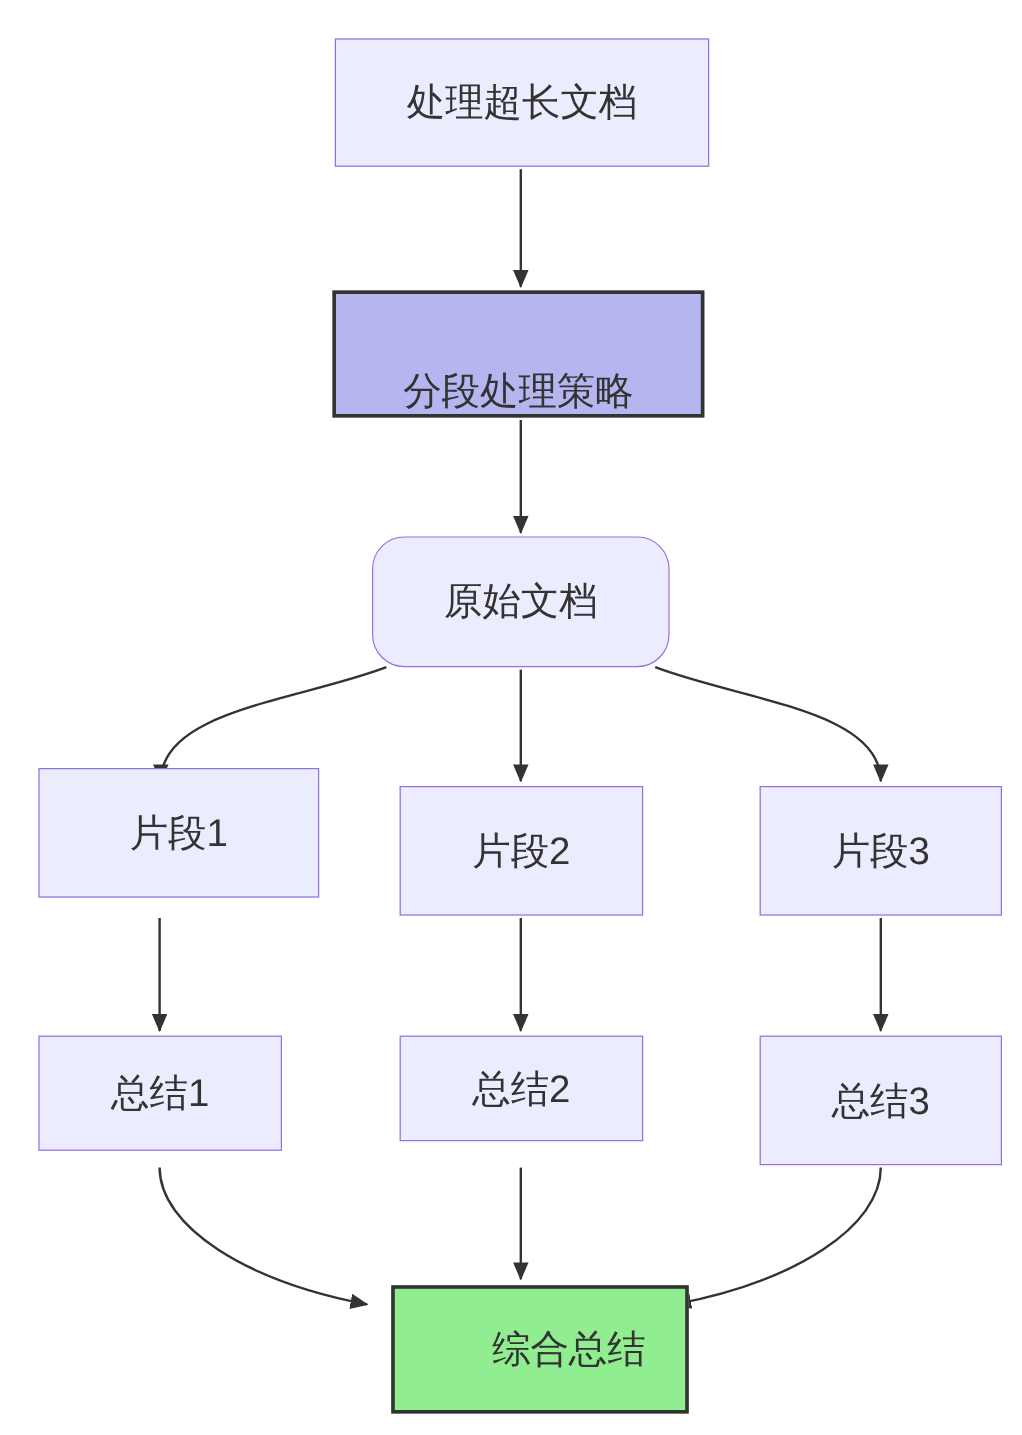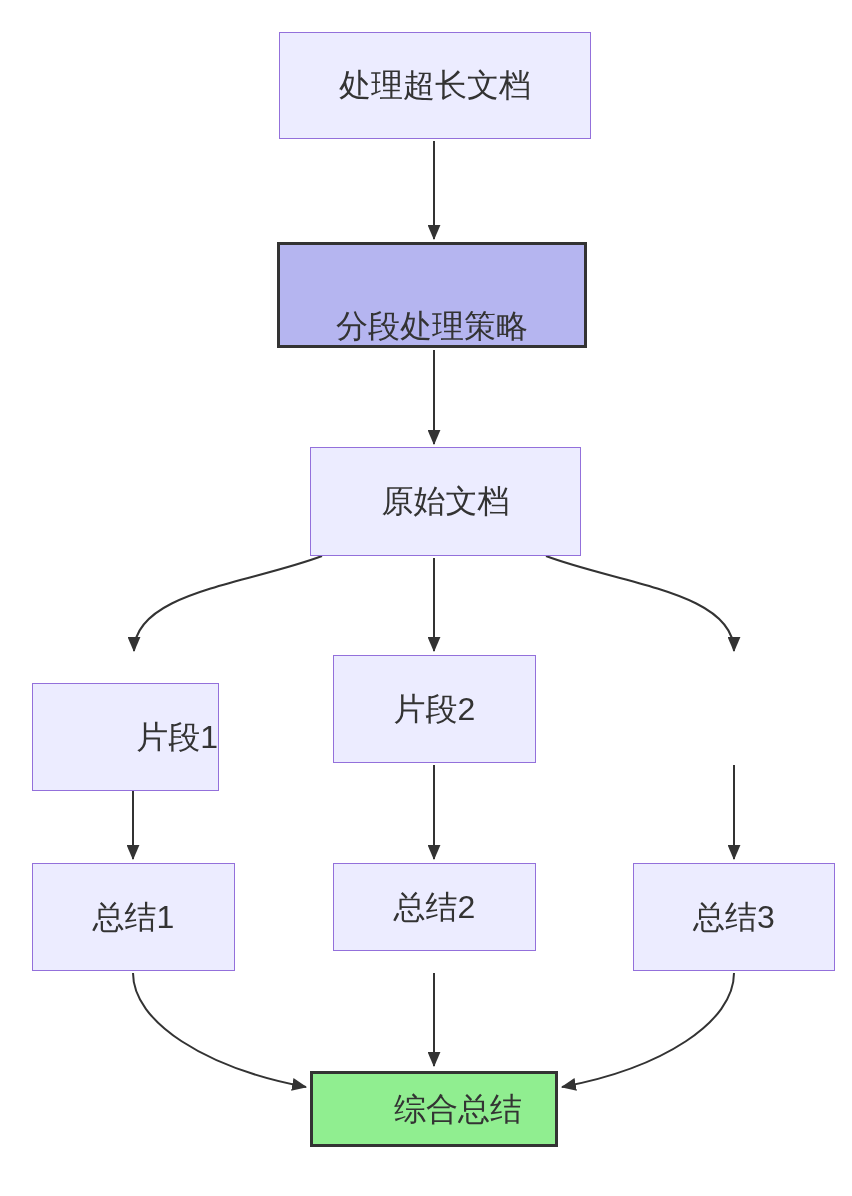--- a/index.html
+++ b/index.html
@@ -53,28 +53,28 @@
   .node--highlight {
     background: var(--highlight-fill);
     border: 3px solid var(--highlight-border);
   }
   .node--final {
     background: var(--final-fill);
     border: 3px solid var(--final-border);
   }
   #node-task     { left: 279px; top: 32px;   width: 312px; height: 107px; text-align: center; }
   #node-strategy { left: 277px; top: 242px;  width: 310px; height: 106px; align-items: flex-end; }
-  #node-doc      { left: 310px; top: 447px;  width: 271px; height: 109px; }
-  #node-frag1    { left: 32px;  top: 683px;  width: 187px; height: 108px; justify-content: flex-end; }
+  #node-doc      { left: 310px; top: 447px;  width: 248px; height: 109px; border-radius: 27px; }
+  #node-frag1    { left: 32px;  top: 640px;  width: 234px; height: 108px; }
   #node-frag2    { left: 333px; top: 655px;  width: 203px; height: 108px; }
   #node-frag3    { left: 633px; top: 655px;  width: 202px; height: 108px; }
-  #node-sum1     { left: 32px;  top: 863px;  width: 203px; height: 108px; }
+  #node-sum1     { left: 32px;  top: 863px;  width: 203px; height: 96px; }
   #node-sum2     { left: 333px; top: 863px;  width: 203px; height: 88px; }
   #node-sum3     { left: 633px; top: 863px;  width: 202px; height: 108px; }
-  #node-final    { left: 310px; top: 1071px; width: 248px; height: 76px; padding-left: 48px; }
+  #node-final    { left: 326px; top: 1071px; width: 248px; height: 107px; padding-left: 48px; }
 </style>
 </head>
 <body>
 
 <div class="canvas">
 
   <svg class="edge-layer" viewBox="0 0 852 1196" xmlns="http://www.w3.org/2000/svg">
     <defs>
       <marker id="arrowhead" viewBox="0 0 14 12" markerWidth="15" markerHeight="13" markerUnits="userSpaceOnUse" refX="13" refY="6" orient="auto">
         <path class="arrowhead-shape" d="M0 0 L14 6 L0 12 Z"></path>
@@ -106,20 +106,23 @@
   </div>
 
   <div class="node node--light" id="node-frag1">
     <span>片段1</span>
   </div>
 
   <div class="node node--light" id="node-frag2">
     <span>片段2</span>
   </div>
 
+  <div class="node node--light" id="node-frag3">
+    <span>片段3</span>
+  </div>
 
   <div class="node node--light" id="node-sum1">
     <span>总结1</span>
   </div>
 
   <div class="node node--light" id="node-sum2">
     <span>总结2</span>
   </div>
 
   <div class="node node--light" id="node-sum3">

